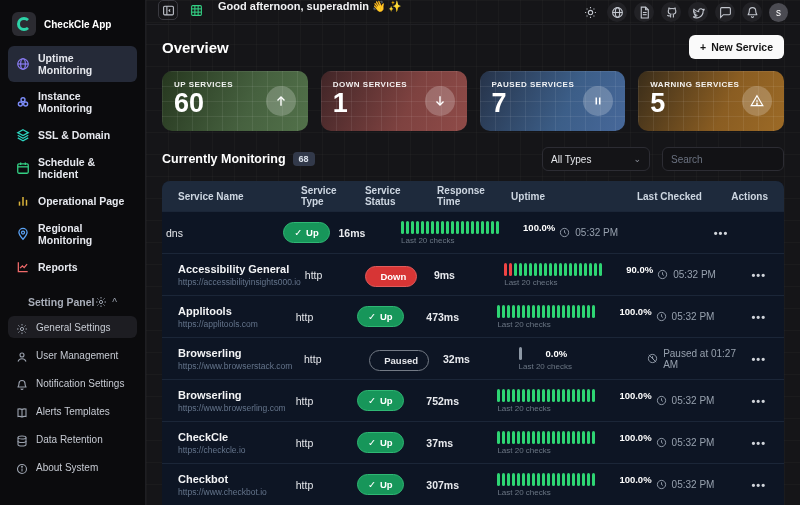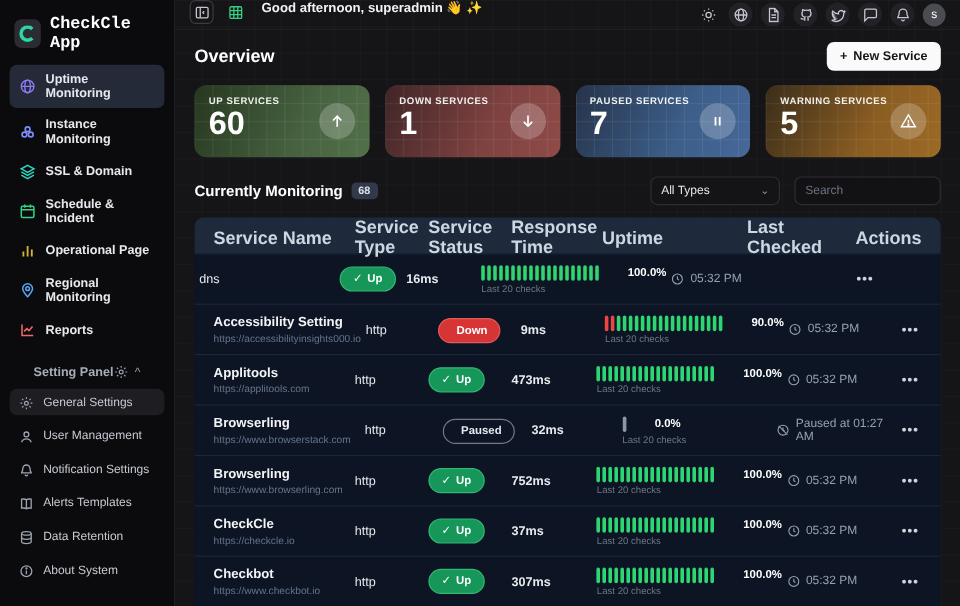--- a/index.html
+++ b/index.html
@@ -8,21 +8,21 @@
   .app { display:flex; width:800px; height:505px; }
 
   
   .sidebar { width:146px; background:#0b0b0d; border-right:1px solid #1e1e22;
     display:flex; flex-direction:column; padding:8px 0; }
   .logo-row { display:flex; align-items:center; gap:8px; padding:4px 12px 10px; }
   .logo-box { width:24px; height:24px; border-radius:6px; background:#2b2b31;
     display:flex; align-items:center; justify-content:center; }
   .logo-c { width:14px; height:14px; border-radius:50%; border:3px solid #2dd4a8;
     border-right-color:transparent; }
-  .logo-text { font-size:14px; font-weight:bold; color:#fff;font-family:Liberation Mono, monospace; }
+  .logo-text { font-size:10px; font-weight:bold; color:#fff; }
   .nav { display:flex; flex-direction:column; gap:2px; padding:0 8px; }
   .nav-item { display:flex; align-items:center; gap:8px; padding:6px 8px;
     border-radius:6px; cursor:pointer; }
   .nav-item.active { background:#252a38; }
   .nav-item .nv-label { font-size:10.5px; font-weight:bold; color:#e6e8ee; }
   .nv-ic { width:14px; height:14px; flex:0 0 14px; display:flex; align-items:center; justify-content:center; }
   .nv-ic svg { width:14px; height:14px; }
   .ic-purple{color:#8b7cf6}.ic-indigo{color:#7c8cf8}.ic-teal{color:#2dd4bf}
   .ic-green{color:#34d184}.ic-yellow{color:#d9b23a}.ic-blue{color:#5ba3f5}.ic-red{color:#ef6a6a}
   .panel-head { display:flex; align-items:center; margin:16px 28px 8px; }
@@ -90,21 +90,21 @@
   .type-select .chev { color:#8b8f98; font-size:9px; }
   .search-input { width:122px; height:24px; background:#121215; border:1px solid #2c2c33;
     border-radius:6px; padding:0 8px; font-size:10px; color:#e5e7eb;
     font-family:"Liberation Sans",sans-serif; }
   .search-input::placeholder { color:#6b7280; }
 
   
   .table { margin-top:10px; border-radius:8px 8px 0 0; overflow:hidden; background:#0d1524; }
   .tgrid { display:grid; grid-template-columns:1.46fr 0.69fr 0.78fr 0.80fr 1.36fr 1.02fr 0.47fr; align-items:center; }
   .thead { background:#1e2a3c; height:30px; }
-  .th { font-size:15px; font-weight:bold; color:#cdd6e1; padding-left:4px; }
+  .th { font-size:10px; font-weight:bold; color:#cdd6e1; padding-left:4px; }
   .th:first-child { padding-left:16px; }
   .th.right { text-align:right; padding-right:16px; }
   .trow { height:42px; border-top:1px solid #1b2638; background:#0d1524; cursor:pointer; }
   .td { padding-left:4px; }
   .td.name-cell { padding-left:16px; }
   .svc-name { font-size:11px; font-weight:bold; color:#f3f4f6; }
   .svc-url { font-size:8.5px; color:#64748b; margin-top:2px; }
   .svc-type { font-size:10.5px; color:#e5e7eb; }
   .pill { display:inline-flex; align-items:center; gap:4px; font-size:9.5px; font-weight:bold;
     border-radius:999px; padding:4px 10px; }
@@ -466,21 +466,21 @@
                   <path d="M12 7v5l3 2"></path>
                 </svg>
 
       <span>05:32 PM</span>
     </div>
     <div class="td dots">•••</div>
   </div>
 
   <div class="tgrid trow">
     <div class="td name-cell">
-      <div class="svc-name">Accessibility Setting</div>
+      <div class="svc-name">Accessibility General</div>
       <div class="svc-url">https://accessibilityinsights000.io</div>
     </div>
     <div class="td svc-type">http</div>
     <div class="td">
       <span class="pill down">
         <span></span>
                   <span>Down</span>
       </span>
     </div>
     <div class="td resp">9ms</div>

